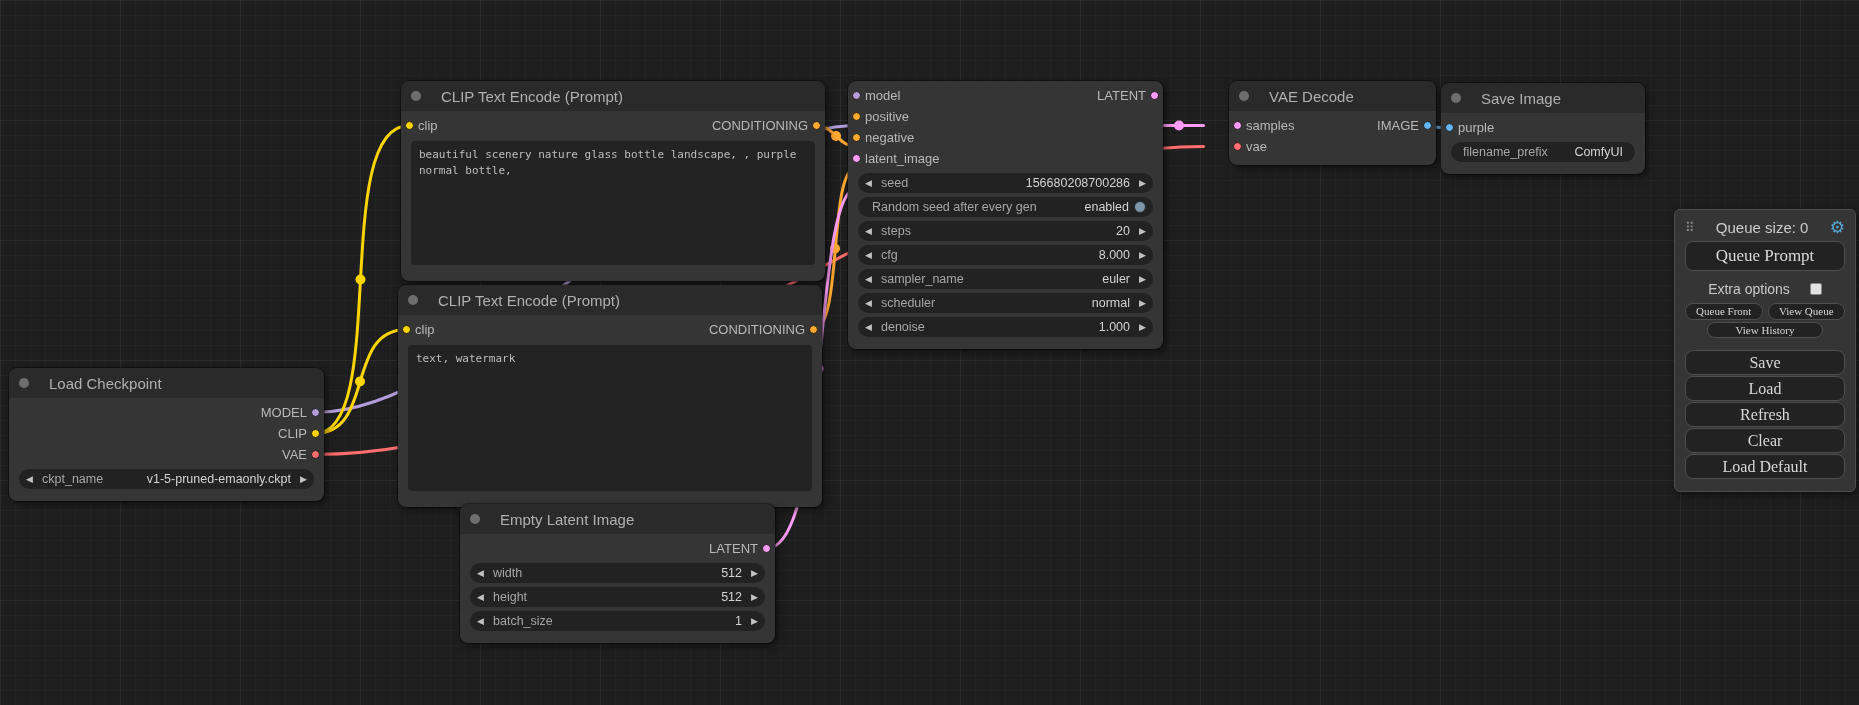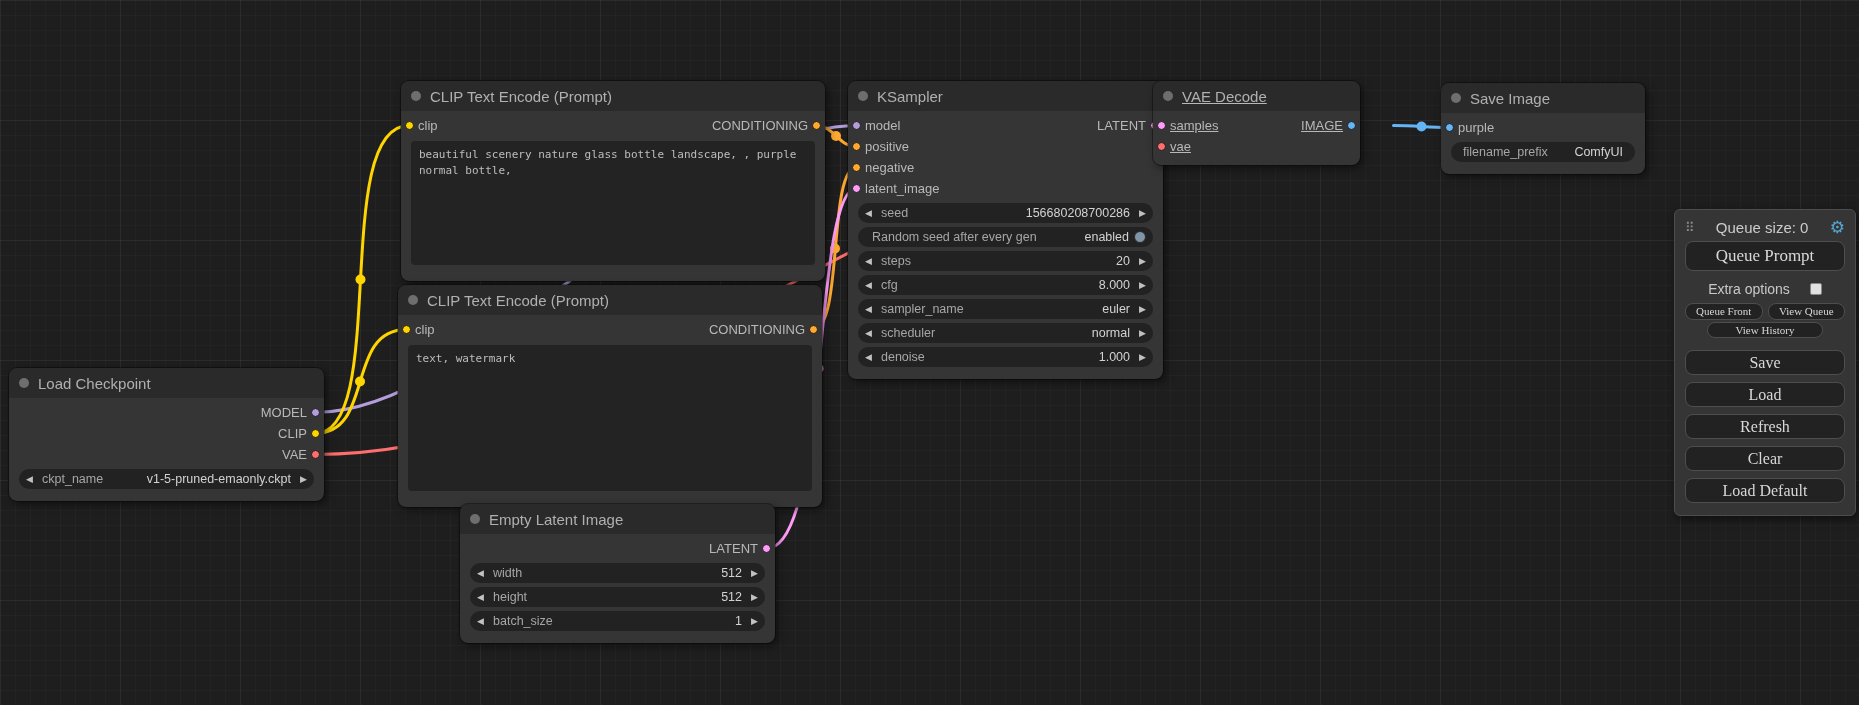--- a/index.html
+++ b/index.html
@@ -17,21 +17,21 @@
   svg.links{position:absolute;left:0;top:0;z-index:1;pointer-events:none;}
   svg.links path{fill:none;stroke-width:3;stroke-linecap:round;}
 
   .node{
     position:absolute;z-index:2;background:#353535;border-radius:8px;
     box-shadow:3px 3px 9px rgba(0,0,0,.5);outline:1px solid rgba(0,0,0,.35);
     color:#b8b8b8;font-size:13px;
   }
   .node-title{
     height:30px;background:#2a2a2a;border-radius:8px 8px 0 0;
-    display:flex;align-items:center;gap:9px;padding:0 10px;
+    display:flex;align-items:center;gap:20px;padding:0 10px;
     color:#b0b0b0;font-size:15px;white-space:nowrap;
   }
   .collapse-dot{width:10px;height:10px;border-radius:50%;background:#6e6e6e;flex:0 0 auto;}
   .node-body{padding:4px 0 8px;position:relative;}
   .slot-row{height:21px;display:flex;align-items:center;position:relative;padding:0 17px;font-size:13px;color:#b8b8b8;}
   .out-label{margin-left:auto;}
   .slot-dot{position:absolute;width:9px;height:9px;border-radius:50%;top:6px;border:1px solid #1b1b1b;box-sizing:border-box;}
   .slot-dot.in{left:4px;}
   .slot-dot.out{right:4px;}
   .c-model{background:#B39DDB;} .c-clip{background:#FFD500;} .c-vae{background:#FF6E6E;}
@@ -67,21 +67,21 @@
   .btn{
     display:block;width:100%;background:#222;border:1px solid #4e4e4e;border-radius:8px;
     color:#d8d8d8;text-align:center;font-family:Liberation Serif, serif;cursor:pointer;box-sizing:border-box;padding:0;
   }
   .btn.queue-prompt{height:30px;font-size:17px;margin:2px 0 7px;}
   .extra-row{display:flex;align-items:center;justify-content:center;gap:20px;color:#c8c8c8;font-size:14px;height:22px;}
   .checkbox{width:12px;height:12px;background:#e2e2e2;border-radius:2px;border:1px solid #888;box-sizing:border-box;}
   .small-row{display:flex;gap:5px;margin:3px 0 2px;}
   .btn.small{font-size:11px;height:17px;flex:1;border-radius:8px;line-height:15px;}
   .btn.view-history{width:72%;margin:2px auto 12px;font-size:11px;height:16px;line-height:14px;}
-  .btn.big{height:25px;font-size:16px;margin-top:7px;}
+  .btn.big{height:25px;font-size:16px;margin-top:1px;}
 </style>
 </head>
 <body>
 
 <svg class="links" width="1859" height="705" viewBox="0 0 1859 705">
   <path d="M315,412.5 C480,412.5 690,125.5 856.5,125.5" stroke="#B39DDB"></path>
   <circle cx="585" cy="269" r="5" fill="#B39DDB"></circle>
   <path d="M315,433.5 C390,433.5 330,125.5 409,125.5" stroke="#FFD500"></path>
   <circle cx="360.5" cy="279.5" r="5" fill="#FFD500"></circle>
   <path d="M315,433.5 C375,433.5 345,329.5 406.5,329.5" stroke="#FFD500"></path>
@@ -184,24 +184,20 @@
     <div class="widget">
       <span class="arr">◀</span>
       <span class="w-label">batch_size</span>
       <span class="w-value">1</span>
       <span class="arr r">▶</span>
     </div>
   </div>
 </div>
 
 <div class="node" style="left:848px;top:81px;width:315px;">
-  <div class="node-title">
-    <span class="collapse-dot"></span>
-    <span>KSampler</span>
-  </div>
   <div class="node-body">
     <div class="slot-row">
       <span class="slot-dot in c-model"></span>
       <span>model</span>
       <span class="out-label">LATENT</span>
       <span class="slot-dot out c-latent"></span>
     </div>
     <div class="slot-row">
       <span class="slot-dot in c-cond"></span>
       <span>positive</span>
@@ -251,21 +247,21 @@
     </div>
     <div class="widget">
       <span class="arr">◀</span>
       <span class="w-label">denoise</span>
       <span class="w-value">1.000</span>
       <span class="arr r">▶</span>
     </div>
   </div>
 </div>
 
-<div class="node" style="left:1153px;top:81px;width:207px;text-decoration:underline;">
+<div class="node" style="left:1229px;top:81px;width:207px;">
   <div class="node-title">
     <span class="collapse-dot"></span>
     <span>VAE Decode</span>
   </div>
   <div class="node-body">
     <div class="slot-row">
       <span class="slot-dot in c-latent"></span>
       <span>samples</span>
       <span class="out-label">IMAGE</span>
       <span class="slot-dot out c-image"></span>

